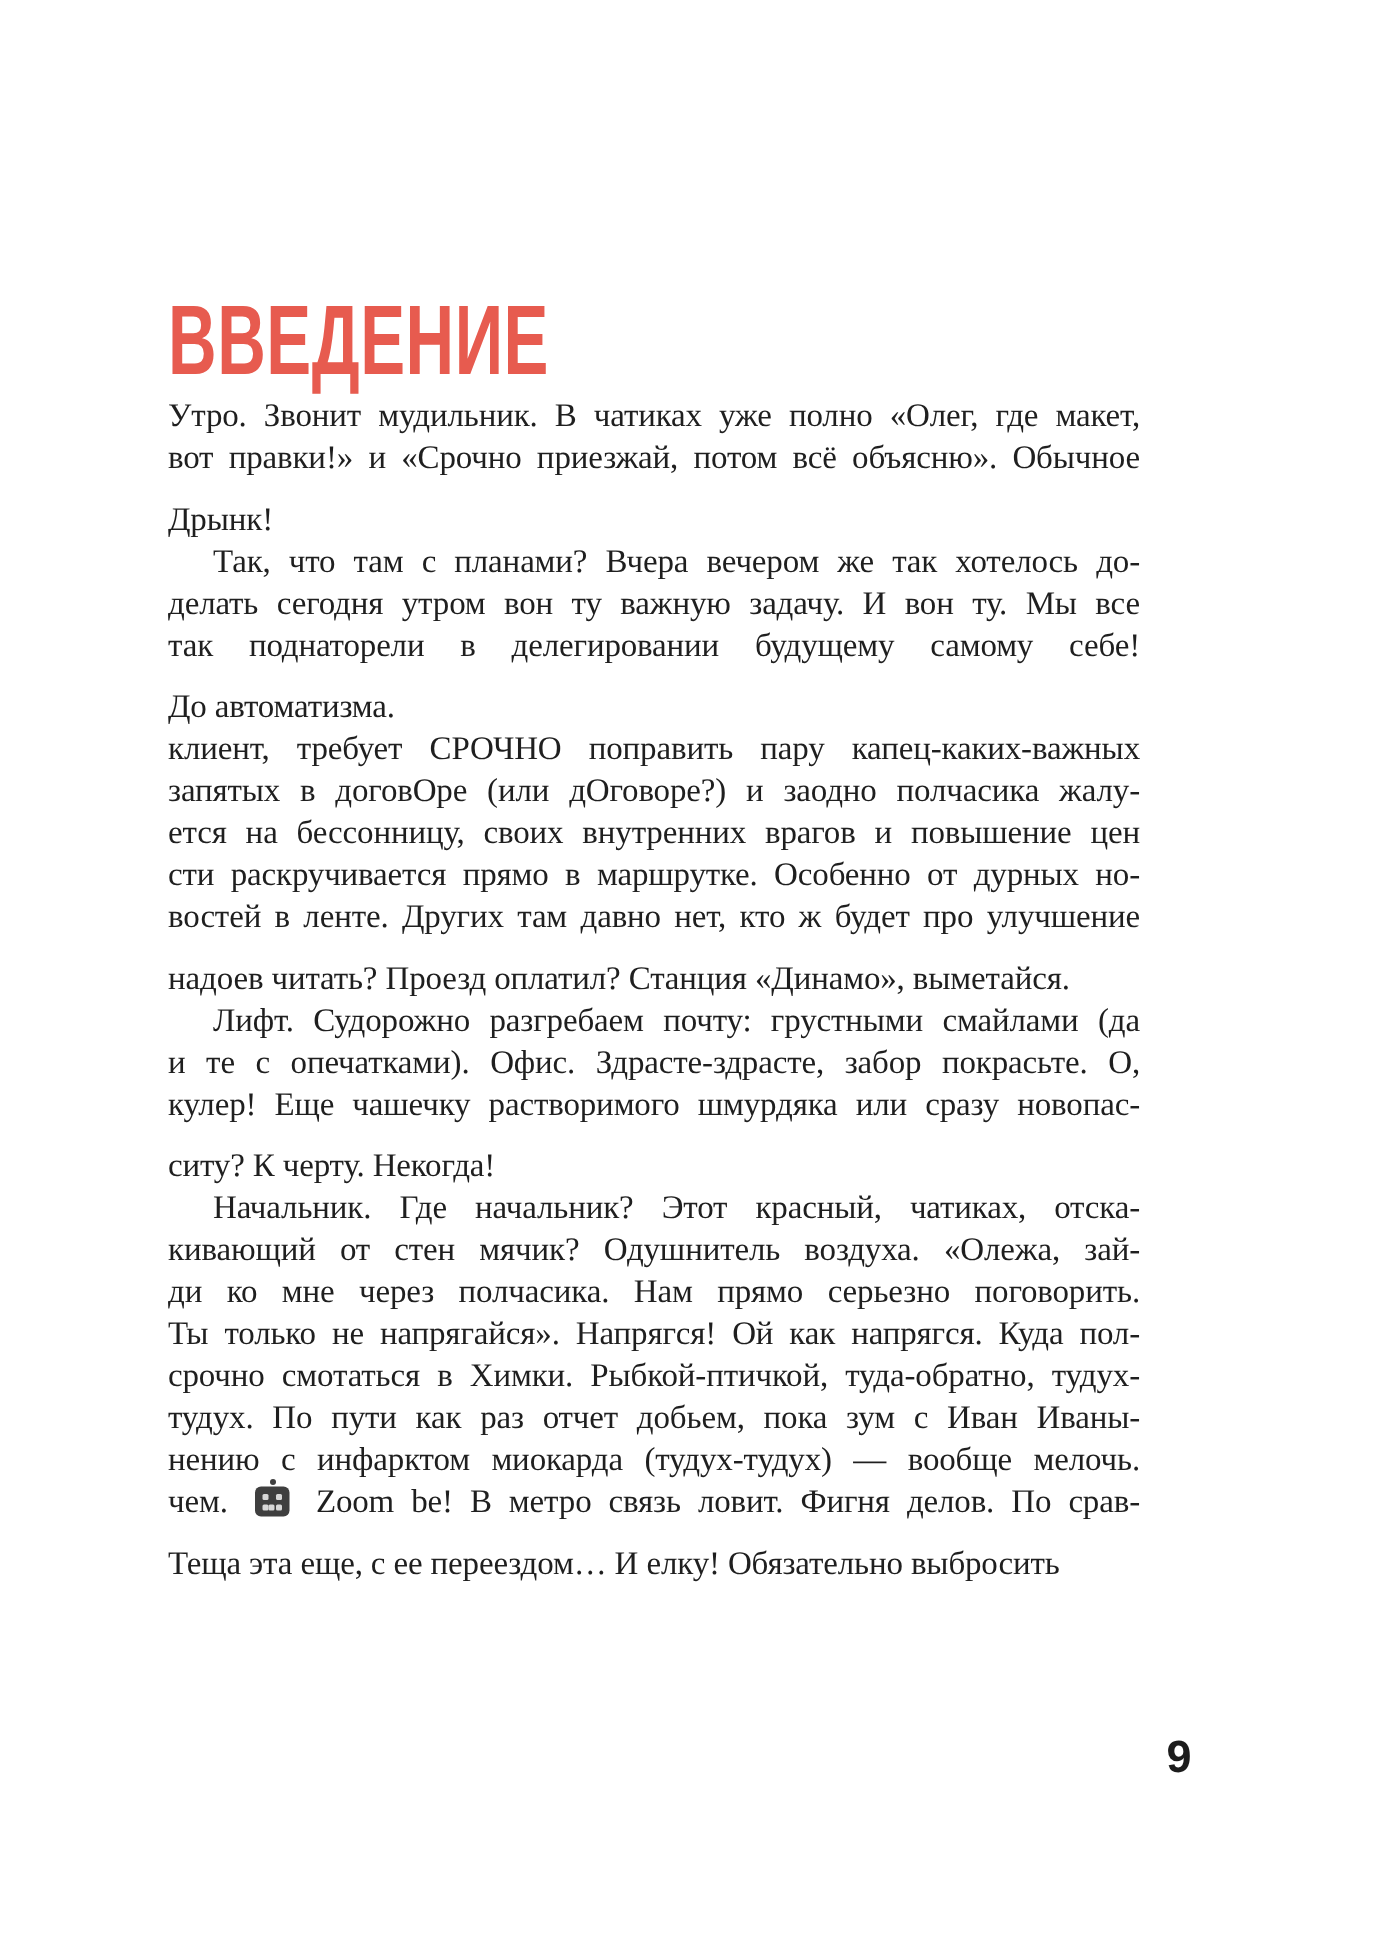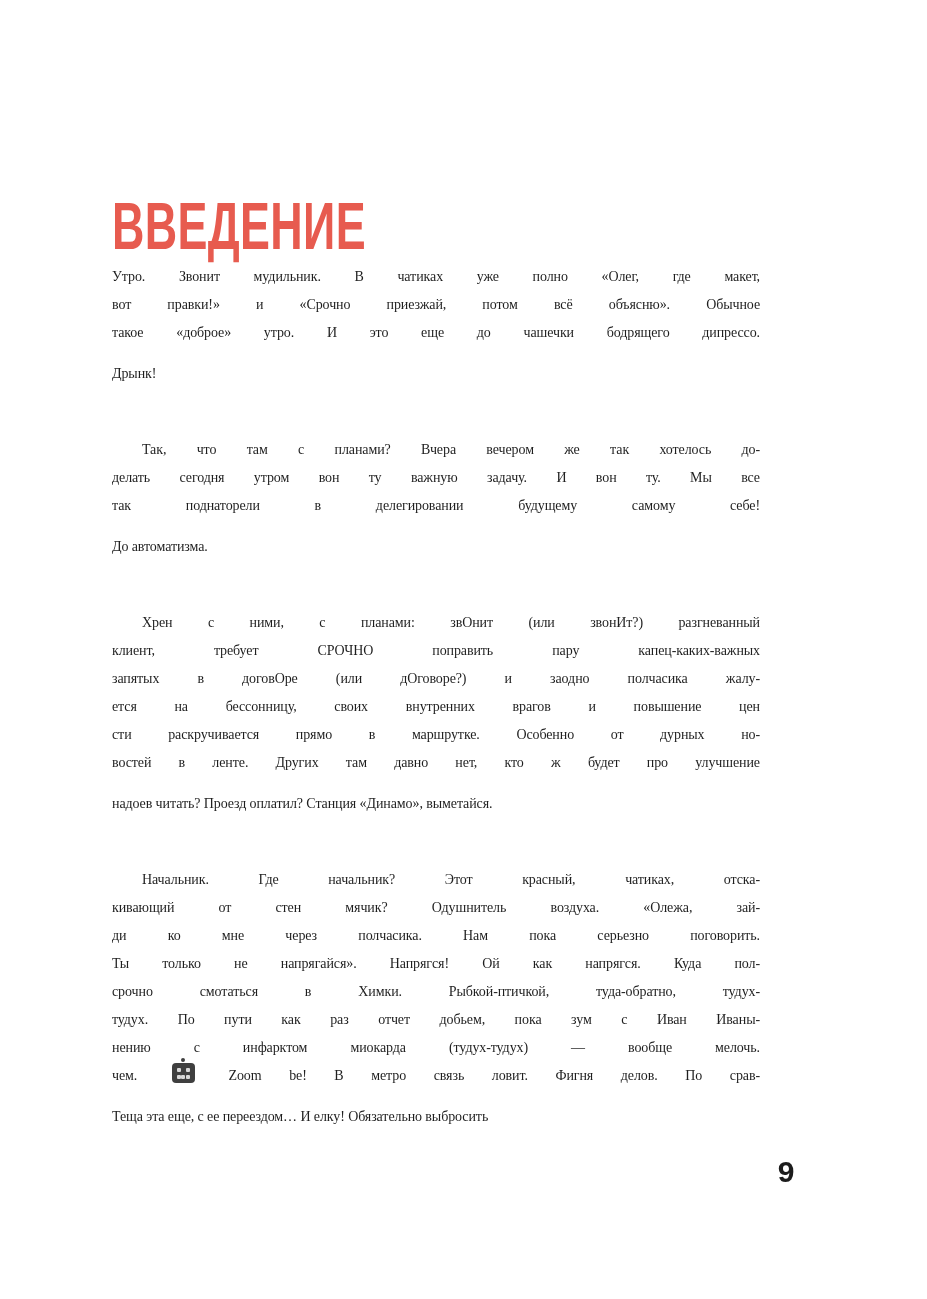--- a/index.html
+++ b/index.html
@@ -27,38 +27,37 @@
     color: #e75b4f;
     transform: scaleX(0.68);
     transform-origin: left top;
     white-space: nowrap;
   }
   .body-text {
     position: absolute;
     left: 112px;
     top: 263px;
     width: 648px;
-    font-size: 14px;
+    font-size: 22px;
     line-height: 28px;
     color: #1f1f1f;
     letter-spacing: -0.1px;
   }
   .para { margin: 0; padding: 0; }
   .line {
     text-align: justify;
     text-align-last: justify;
     white-space: normal;
   }
   .line.last {
     text-align-last: left;
     margin-top: 13px;
   }
   .line.indent {
     text-indent: 30px;
-    margin-top: 48px;
   }
   
   .robot {
     display: inline-block;
     position: relative;
     width: 23px;
     height: 20px;
     background: #3f3f3f;
     border-radius: 4px;
     vertical-align: -3px;
@@ -105,42 +104,46 @@
 </head>
 <body>
 
 <div class="page">
   <div class="heading">ВВЕДЕНИЕ</div>
 
   <div class="body-text">
       <div class="para">
         <div class="line">Утро. Звонит мудильник. В чатиках уже полно «Олег, где макет,</div>
         <div class="line">вот правки!» и «Срочно приезжай, потом всё объясню». Обычное</div>
-        <div class="line">такое «доброе» утро. И это еще до чашечки бодрящего дипрессо.</div>
         <div class="line last">Дрынк!</div>
       </div>
       <div class="para">
         <div class="line indent">Так, что там с планами? Вчера вечером же так хотелось до-</div>
         <div class="line">делать сегодня утром вон ту важную задачу. И вон ту. Мы все</div>
         <div class="line">так поднаторели в делегировании будущему самому себе!</div>
         <div class="line last">До автоматизма.</div>
       </div>
       <div class="para">
-        <div class="line indent">Хрен с ними, с планами: звОнит (или звонИт?) разгневанный</div>
         <div class="line">клиент, требует СРОЧНО поправить пару капец-каких-важных</div>
         <div class="line">запятых в договОре (или дОговоре?) и заодно полчасика жалу-</div>
         <div class="line">ется на бессонницу, своих внутренних врагов и повышение цен</div>
         <div class="line">сти раскручивается прямо в маршрутке. Особенно от дурных но-</div>
         <div class="line">востей в ленте. Других там давно нет, кто ж будет про улучшение</div>
         <div class="line last">надоев читать? Проезд оплатил? Станция «Динамо», выметайся.</div>
       </div>
       <div class="para">
+        <div class="line indent">Лифт. Судорожно разгребаем почту: грустными смайлами (да</div>
+        <div class="line">и те с опечатками). Офис. Здрасте-здрасте, забор покрасьте. О,</div>
+        <div class="line">кулер! Еще чашечку растворимого шмурдяка или сразу новопас-</div>
+        <div class="line last">ситу? К черту. Некогда!</div>
+      </div>
+      <div class="para">
         <div class="line indent">Начальник. Где начальник? Этот красный, чатиках, отска-</div>
         <div class="line">кивающий от стен мячик? Одушнитель воздуха. «Олежа, зай-</div>
-        <div class="line">ди ко мне через полчасика. Нам пока серьезно поговорить.</div>
+        <div class="line">ди ко мне через полчасика. Нам прямо серьезно поговорить.</div>
         <div class="line">Ты только не напрягайся». Напрягся! Ой как напрягся. Куда пол-</div>
       </div>
       <div class="para">
         <div class="line">срочно смотаться в Химки. Рыбкой-птичкой, туда-обратно, тудух-</div>
         <div class="line">тудух. По пути как раз отчет добьем, пока зум с Иван Иваны-</div>
         <div class="line">нению с инфарктом миокарда (тудух-тудух) — вообще мелочь.</div>
         <div class="line">чем. <span class="robot"></span> Zoom be! В метро связь ловит. Фигня делов. По срав-</div>
         <div class="line last">Теща эта еще, с ее переездом… И елку! Обязательно выбросить</div>
       </div>
     </div>

